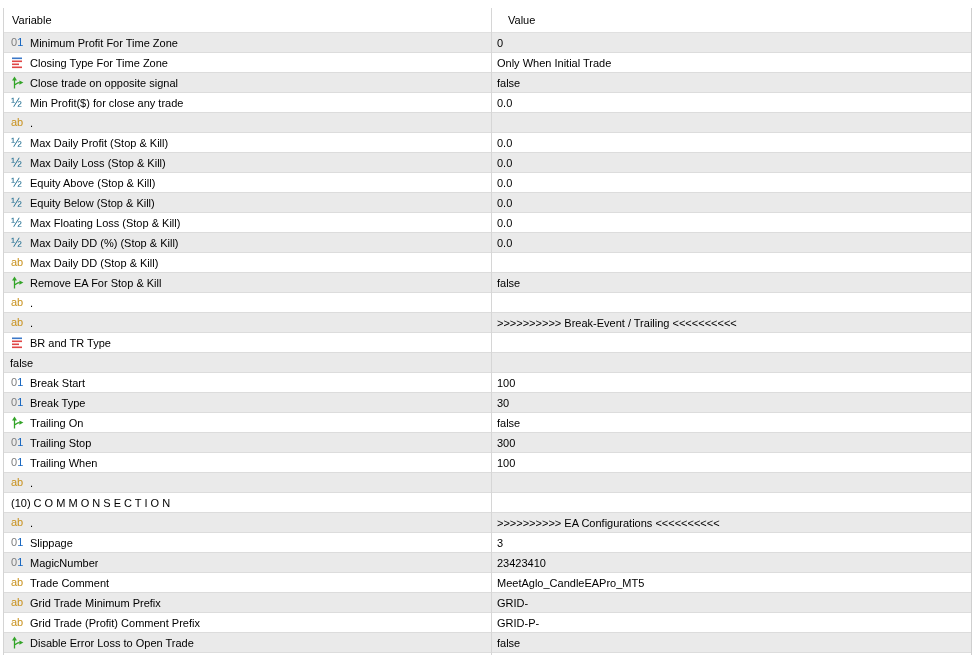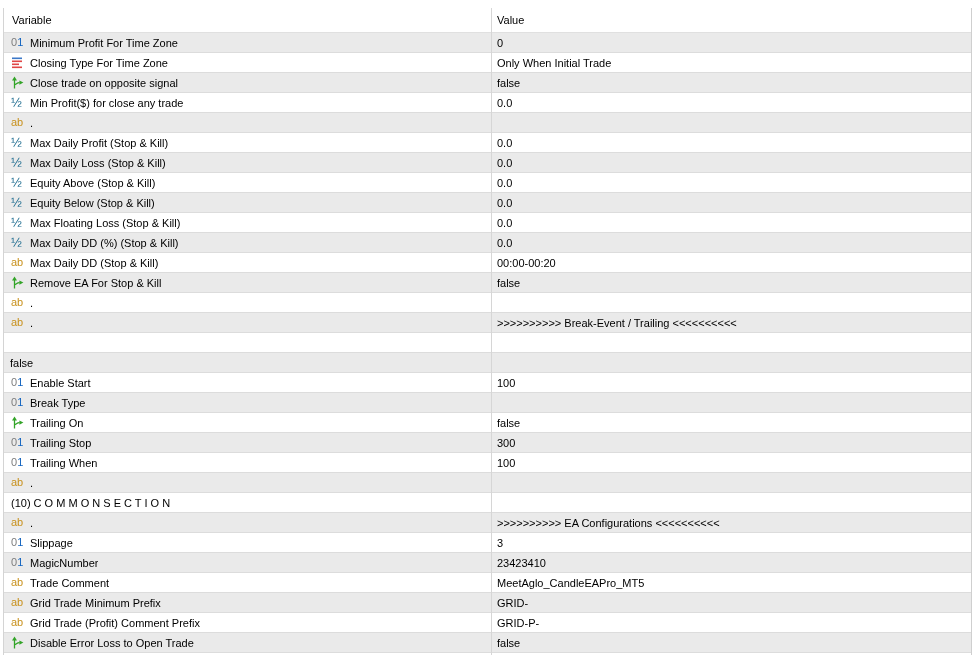--- a/index.html
+++ b/index.html
@@ -34,21 +34,21 @@
     z-index: 3;
   }
   .header-row {
     height: 25px;
     display: flex;
     align-items: center;
     background: #fff;
     border-bottom: 1px solid #e0e0e0;
   }
   .header-row .col-var { width: 487px; padding-left: 8px; }
-  .header-row .col-val { flex: 1; padding-left: 6px; }
+  .header-row .col-val { flex: 1; padding-left: 17px; }
   .row {
     height: 20px;
     display: flex;
     align-items: center;
     border-bottom: 1px solid #dcdcdc;
     background: #fff;
   }
   .row.stripe { background: #eaeaea; }
   .cell-var {
     width: 487px;
@@ -194,21 +194,20 @@
     </div>
     <div class="cell-val">0.0</div>
   </div>
         <div class="row">
     <div class="cell-var">
       <span class="icon">
               <span class="ic-text" style="color: rgb(200, 145, 28);">ab</span>
             </span>
       <span class="var-label">Max Daily DD (Stop &amp; Kill)</span>
     </div>
-    <div class="cell-val">00:00-00:20</div>
   </div>
         <div class="row stripe">
     <div class="cell-var">
       <span class="icon">
               <svg width="13" height="13" viewBox="0 0 13 13">
                 <path d="M3.5 12.5 L3.5 3.5" stroke="#33a428" stroke-width="1.3" fill="none"></path>
                 <path d="M1 4.4 L3.5 0.6 L6 4.4 Z" fill="#33a428"></path>
                 <path d="M3.5 8.7 C5.6 8.7 5.4 6.6 8.6 6.6" stroke="#33a428" stroke-width="1.3" fill="none"></path>
                 <path d="M8.4 4.4 L12.4 6.6 L8.4 8.8 Z" fill="#33a428"></path>
               </svg>
@@ -229,42 +228,54 @@
         <div class="row stripe">
     <div class="cell-var">
       <span class="icon">
               <span class="ic-text" style="color: rgb(200, 145, 28);">ab</span>
             </span>
       <span class="var-label">.</span>
     </div>
     <div class="cell-val">&gt;&gt;&gt;&gt;&gt;&gt;&gt;&gt;&gt;&gt; Break-Event / Trailing &lt;&lt;&lt;&lt;&lt;&lt;&lt;&lt;&lt;&lt;</div>
   </div>
         <div class="row">
-  </div>
-        <div class="row stripe">
-    <div class="cell-val">false</div>
-  </div>
-        <div class="row">
-    <div class="cell-var">
-      <span class="icon">
-              <span class="ic-text" style="color: rgb(125, 125, 125);">0</span>
-              <span class="ic-text" style="color: rgb(21, 101, 192);">1</span>
-            </span>
-      <span class="var-label">Enable Start</span>
+    <div class="cell-var">
+      <span class="icon">
+              <svg width="12" height="12" viewBox="0 0 12 12">
+                <rect x="1" y="0.5" width="10" height="1.6" fill="#3c78c8"></rect>
+                <rect x="1" y="3.5" width="10" height="1.6" fill="#e04545"></rect>
+                <rect x="1" y="6.5" width="7" height="1.6" fill="#e04545"></rect>
+                <rect x="1" y="9.5" width="10" height="1.6" fill="#e04545"></rect>
+              </svg>
+            </span>
+      <span class="var-label">BR and TR Type</span>
+    </div>
+  </div>
+        <div class="row stripe">
+    <div class="cell-val">false</div>
+  </div>
+        <div class="row">
+    <div class="cell-var">
+      <span class="icon">
+              <span class="ic-text" style="color: rgb(125, 125, 125);">0</span>
+              <span class="ic-text" style="color: rgb(21, 101, 192);">1</span>
+            </span>
+      <span class="var-label">Break Start</span>
     </div>
     <div class="cell-val">100</div>
   </div>
         <div class="row stripe">
     <div class="cell-var">
       <span class="icon">
               <span class="ic-text" style="color: rgb(125, 125, 125);">0</span>
               <span class="ic-text" style="color: rgb(21, 101, 192);">1</span>
             </span>
       <span class="var-label">Break Type</span>
     </div>
+    <div class="cell-val">30</div>
   </div>
         <div class="row">
     <div class="cell-var">
       <span class="icon">
               <svg width="13" height="13" viewBox="0 0 13 13">
                 <path d="M3.5 12.5 L3.5 3.5" stroke="#33a428" stroke-width="1.3" fill="none"></path>
                 <path d="M1 4.4 L3.5 0.6 L6 4.4 Z" fill="#33a428"></path>
                 <path d="M3.5 8.7 C5.6 8.7 5.4 6.6 8.6 6.6" stroke="#33a428" stroke-width="1.3" fill="none"></path>
                 <path d="M8.4 4.4 L12.4 6.6 L8.4 8.8 Z" fill="#33a428"></path>
               </svg>

